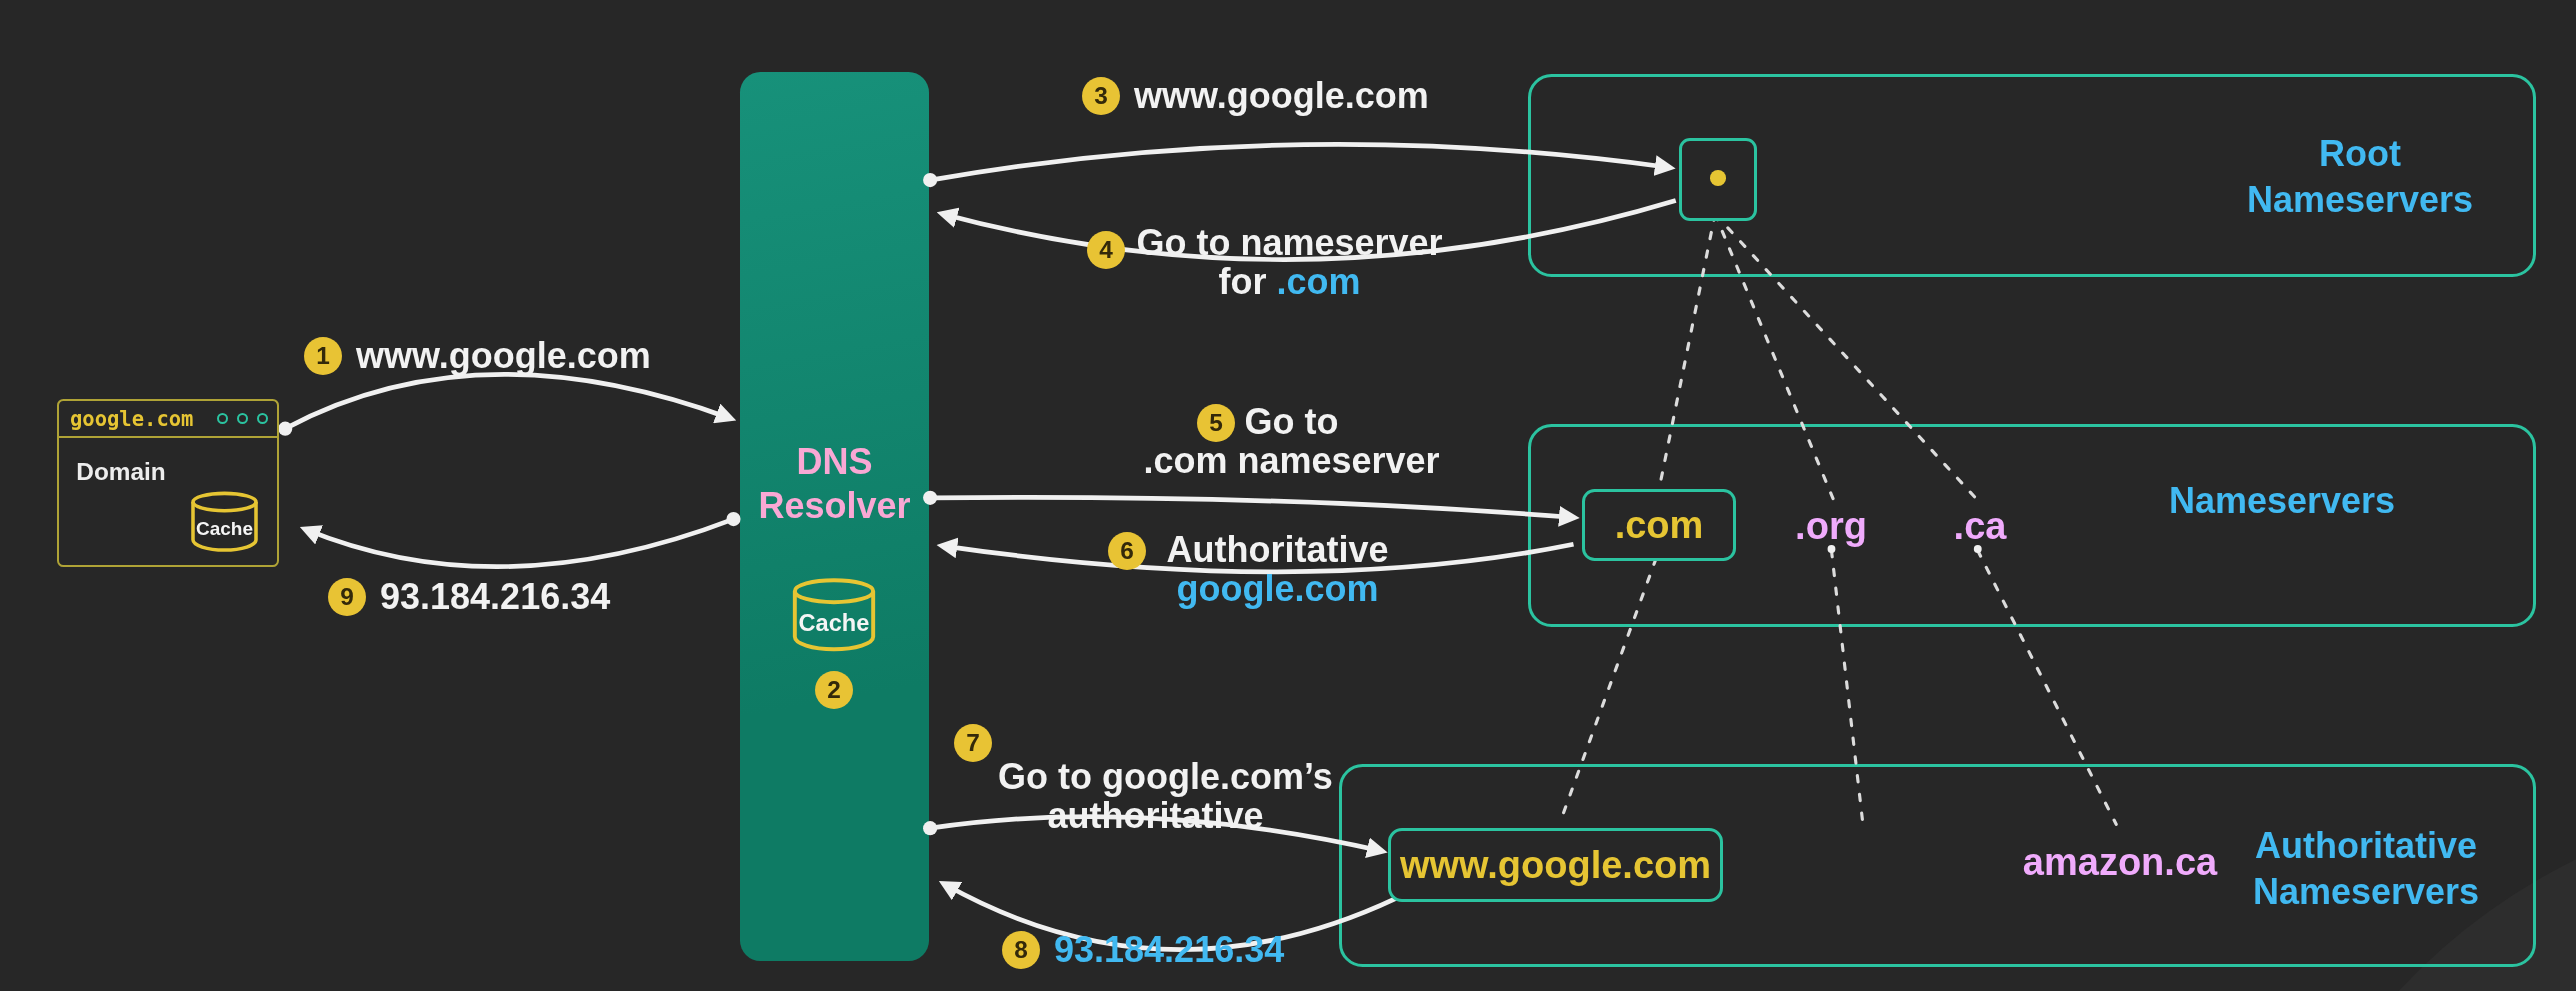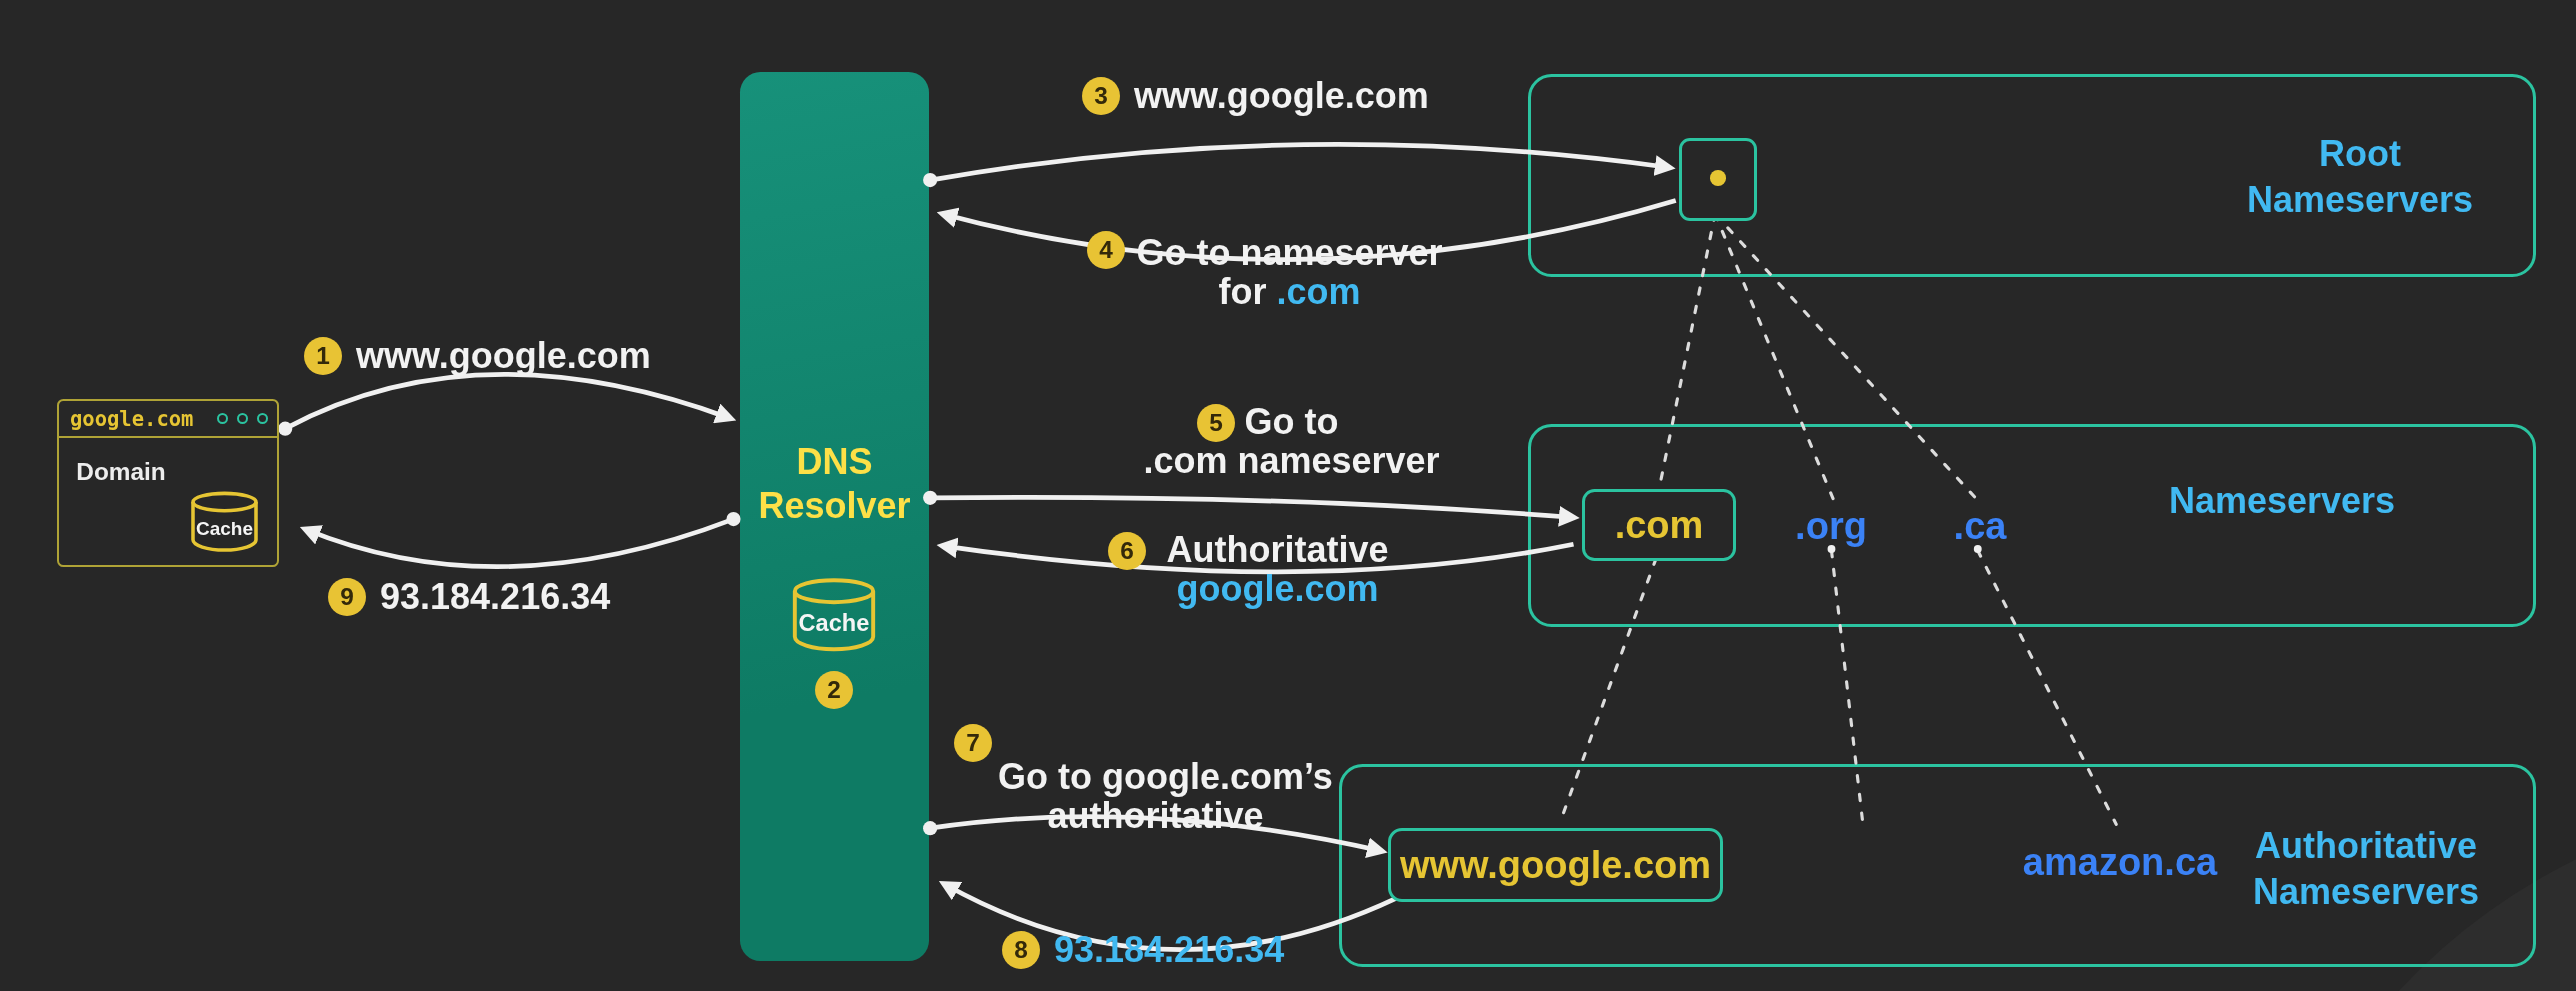--- a/index.html
+++ b/index.html
@@ -48,21 +48,21 @@
     justify-content: center;
     color: #e6c533;
     font-weight: bold;
     font-size: 38px;
     background: #272727;
   }
   .plain-node {
     position: absolute;
     z-index: 3;
     transform: translate(-50%, -50%);
-    color: #3b82f6;
+    color: #f0abfc;
     font-weight: bold;
     font-size: 38px;
     white-space: nowrap;
   }
   .rootdot {
     position: absolute;
     left: 50%; top: 50%;
     width: 15.7px; height: 15.7px;
     margin: -9.4px 0 0 -7.9px;
     border-radius: 50%;
@@ -79,21 +79,21 @@
     width: 189px; height: 889px;
     border-radius: 20.5px;
     background: linear-gradient(170deg, #17917a 0%, #0e7b64 70%);
     z-index: 1;
   }
   .resolver-title {
     position: absolute;
     left: 740px; top: 440px; width: 189px;
     text-align: center;
     font-size: 36px; line-height: 44px; font-weight: bold;
-    color: #fde047;
+    color: #f9a8d4;
     z-index: 3;
   }
 
   
   .cylinder { position: absolute; z-index: 3; }
   .cylinder svg { display: block; }
   .cyl-label {
     position: absolute;
     left: 0; right: 0;
     text-align: center;
@@ -288,21 +288,21 @@
     <span class="badge">1</span>
     <span>www.google.com</span>
   </div>
 
   <div class="step" style="left:1082px; top:75px;">
     <span class="badge">3</span>
     <span>www.google.com</span>
   </div>
 
   <span class="badge abs" style="left:1087px; top:231px;">4</span>
-  <div class="steptext" style="left:1132px; top:233px; width:315px;">
+  <div class="steptext" style="left:1132px; top:223px; width:315px;">
     <div>Go to nameserver</div>
     <div><span>for </span><span class="cyan">.com</span></div>
   </div>
 
   <span class="badge abs" style="left:1197px; top:404px;">5</span>
   <div class="steptext" style="left:1134px; top:402px; width:315px;">
     <div>Go to</div>
     <div>.com nameserver</div>
   </div>
 

